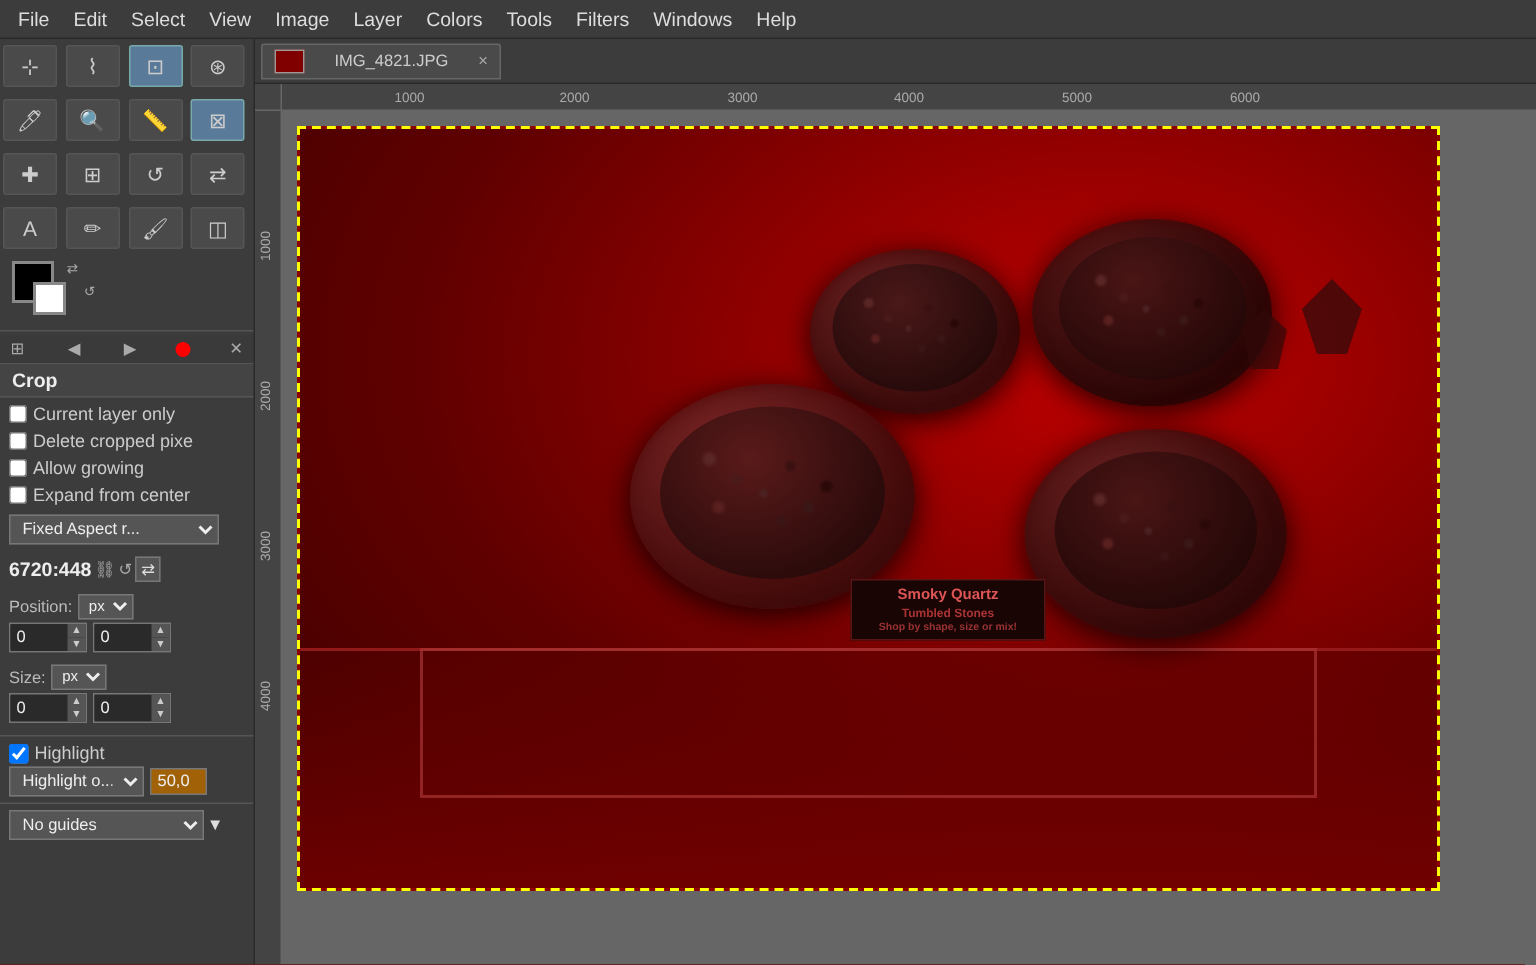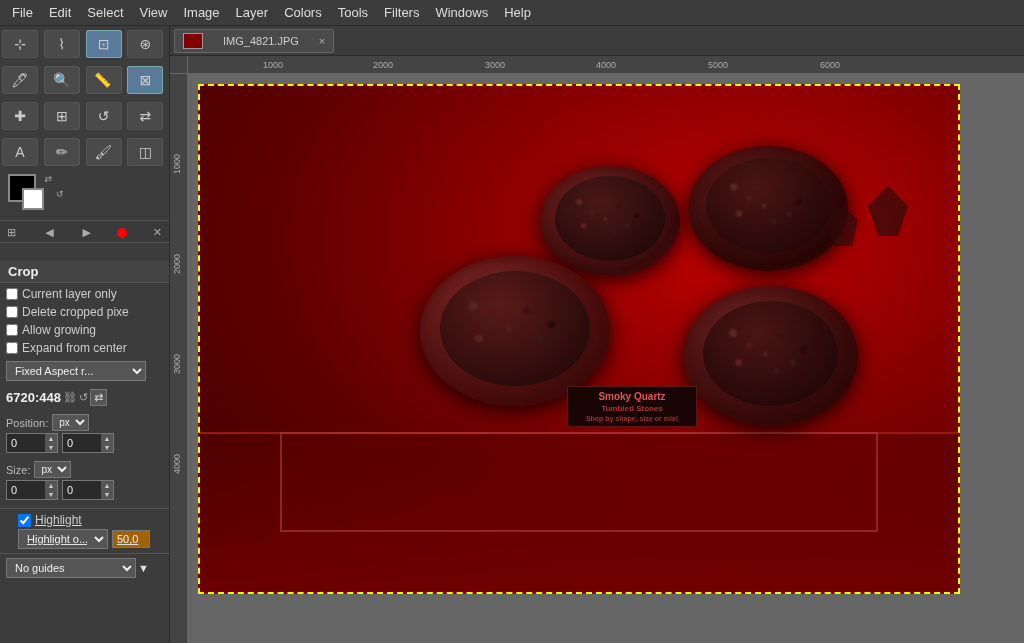--- a/index.html
+++ b/index.html
@@ -108,21 +108,20 @@
     }
 
     
     .tool-options-header {
       background: #444;
       padding: 3px 8px;
       font-weight: bold;
       font-size: 13px;
       color: #eee;
       border-bottom: 1px solid #555;
-      margin-top: 18px;
     }
 
     
     .tool-options {
       padding: 4px 6px;
       display: flex;
       flex-direction: column;
       gap: 4px;
     }
     .option-row {
@@ -224,23 +223,22 @@
       cursor: pointer;
       line-height: 1;
       display: flex;
       align-items: center;
       justify-content: center;
     }
 
     
     .highlight-section {
       border-top: 1px solid #555;
-      padding: 4px 18px;
+      padding: 4px 6px;
       margin-top: 2px;
-      text-decoration: underline;
     }
     .highlight-row {
       display: flex;
       align-items: center;
       gap: 4px;
     }
     .highlight-label {
       font-size: 12px;
       color: #ccc;
     }

